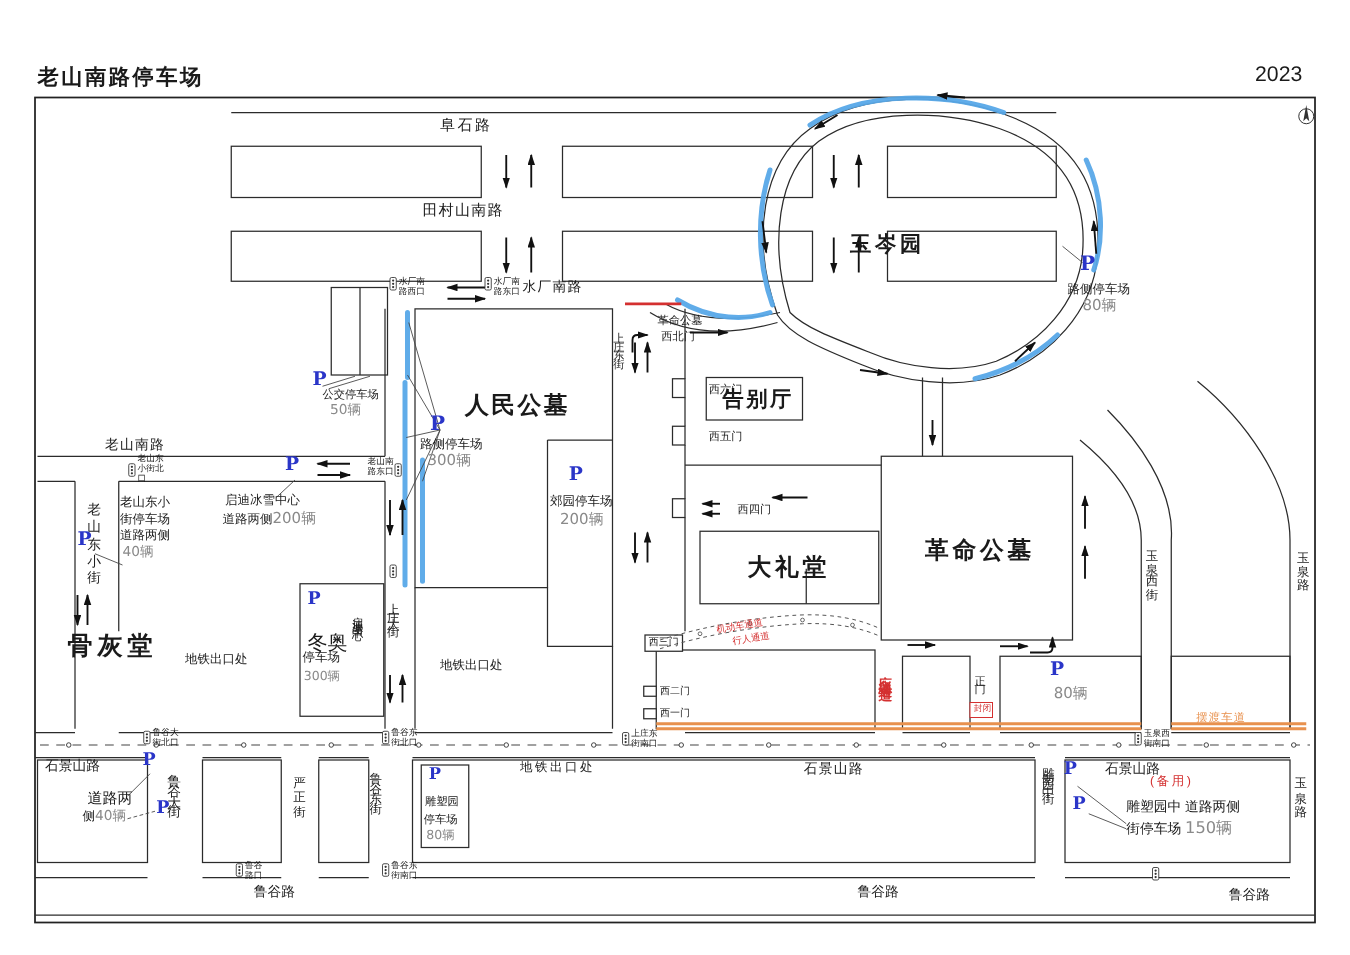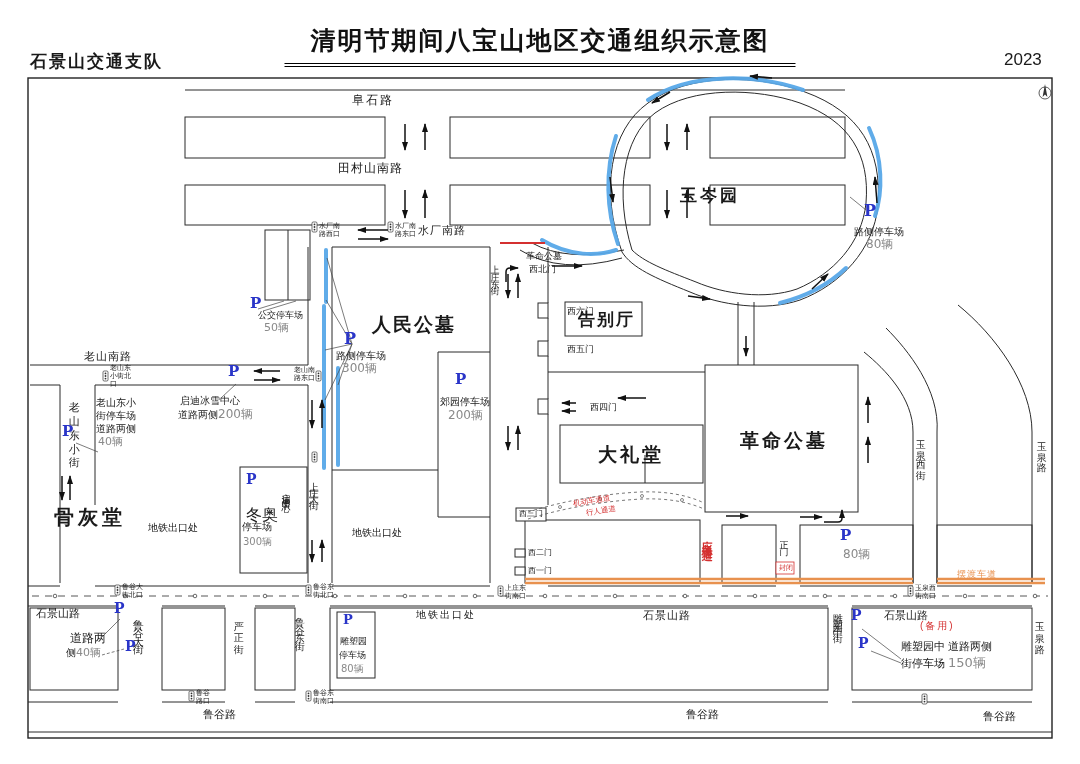--- a/index.html
+++ b/index.html
@@ -208,22 +208,21 @@
         <use href="#sig" transform="translate(306,585)"></use>
     <use href="#sig" transform="translate(498,586)"></use>
         <use href="#sig" transform="translate(908,586)"></use>
     <use href="#sig" transform="translate(189,691)"></use>
         <use href="#sig" transform="translate(306,691)"></use>
     <use href="#sig" transform="translate(312,452)"></use>
         <use href="#sig" transform="translate(922,694)"></use>
   </g>
 </svg>
 
-<div class="lbl b" style="left:30px;top:52px;font-size:17px;letter-spacing:2px">石景山交通支队</div>
-<div class="title">清明节期间八宝山地区交通组织示意图</div>
+<div class="lbl b" style="left:30px;top:52px;font-size:17px;letter-spacing:2px">老山南路停车场</div>
 <div class="lbl" style="left:1004px;top:50px;font-size:17px">2023</div>
 
 <div class="lbl" style="left:352px;top:94px;font-size:12px;letter-spacing:2px">阜石路</div>
 <div class="lbl" style="left:338px;top:162px;font-size:12px;letter-spacing:1px">田村山南路</div>
 <div class="lbl" style="left:418px;top:224px;font-size:11px;letter-spacing:1px">水厂南路</div>
 <div class="lbl" style="left:84px;top:350px;font-size:11px;letter-spacing:1px">老山南路</div>
 <div class="lbl v" style="left:68px;top:392px;font-size:11px;letter-spacing:14px">老山东小街</div>
 <div class="lbl v" style="left:490px;top:258px;font-size:9px;letter-spacing:7px">上庄东街</div>
 <div class="lbl v" style="left:308px;top:474px;font-size:10px;letter-spacing:6px">上庄大街</div>
 <div class="lbl" style="left:36px;top:607px;font-size:11px">石景山路</div>

